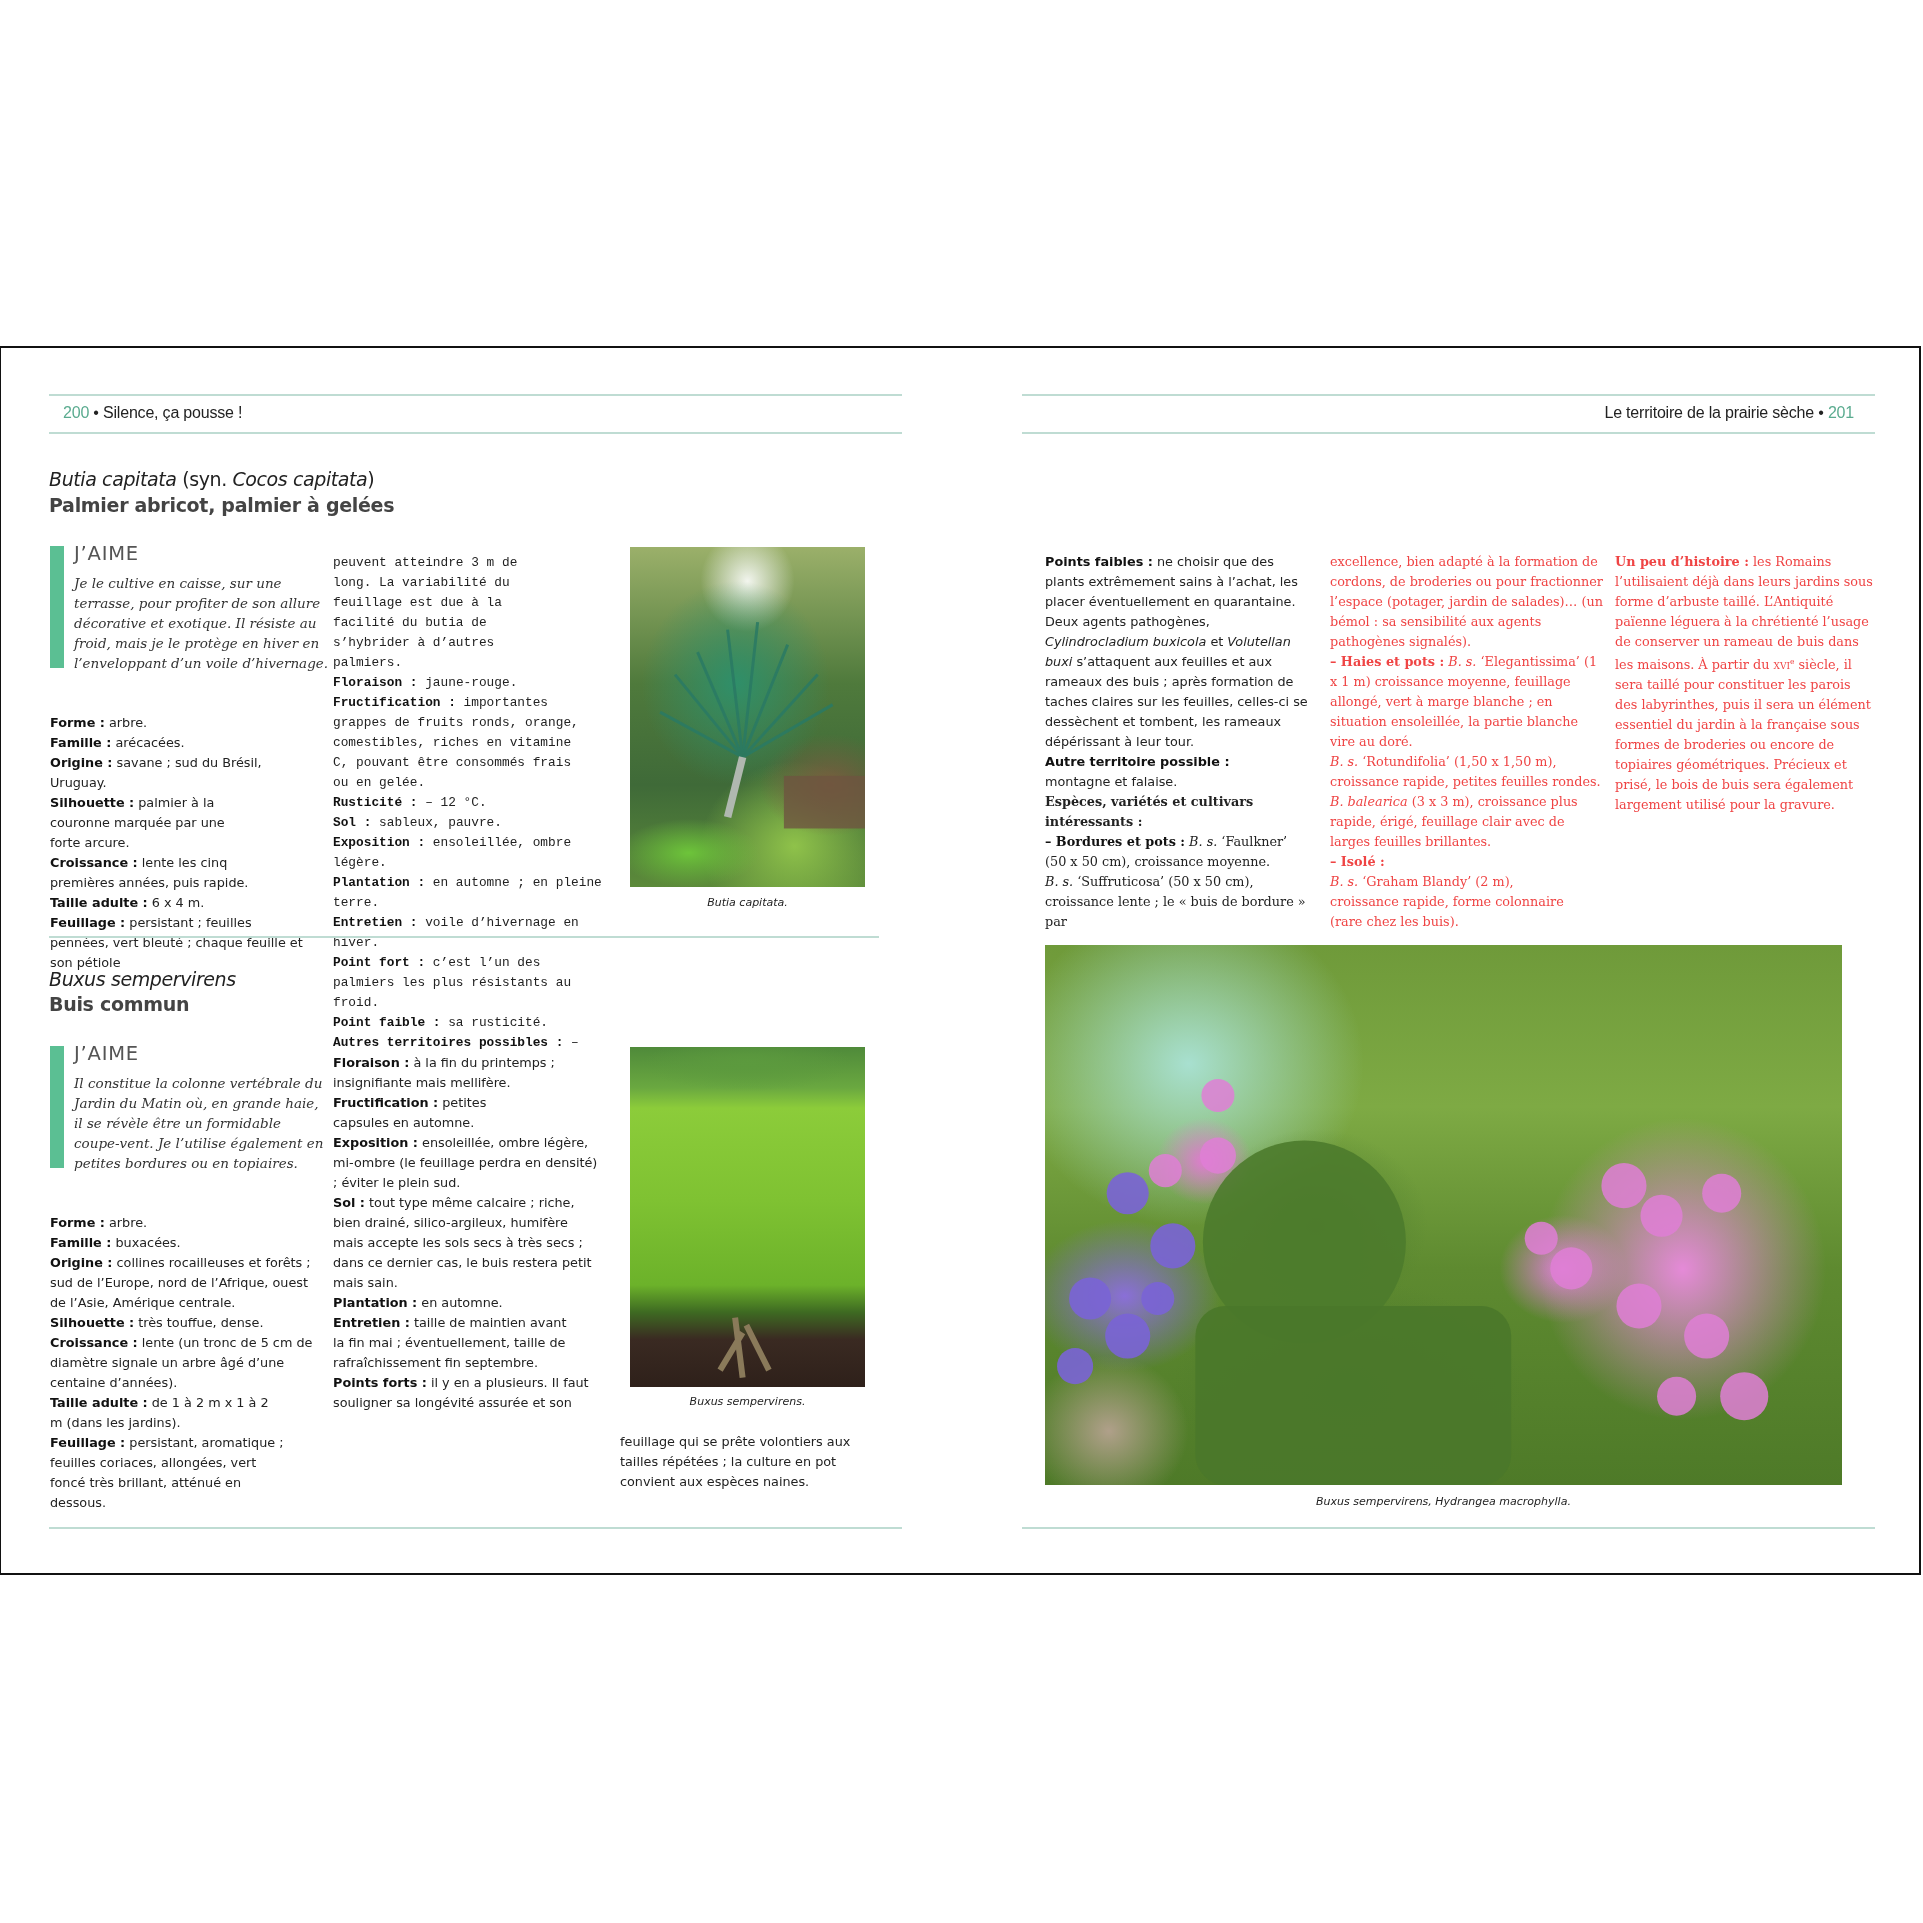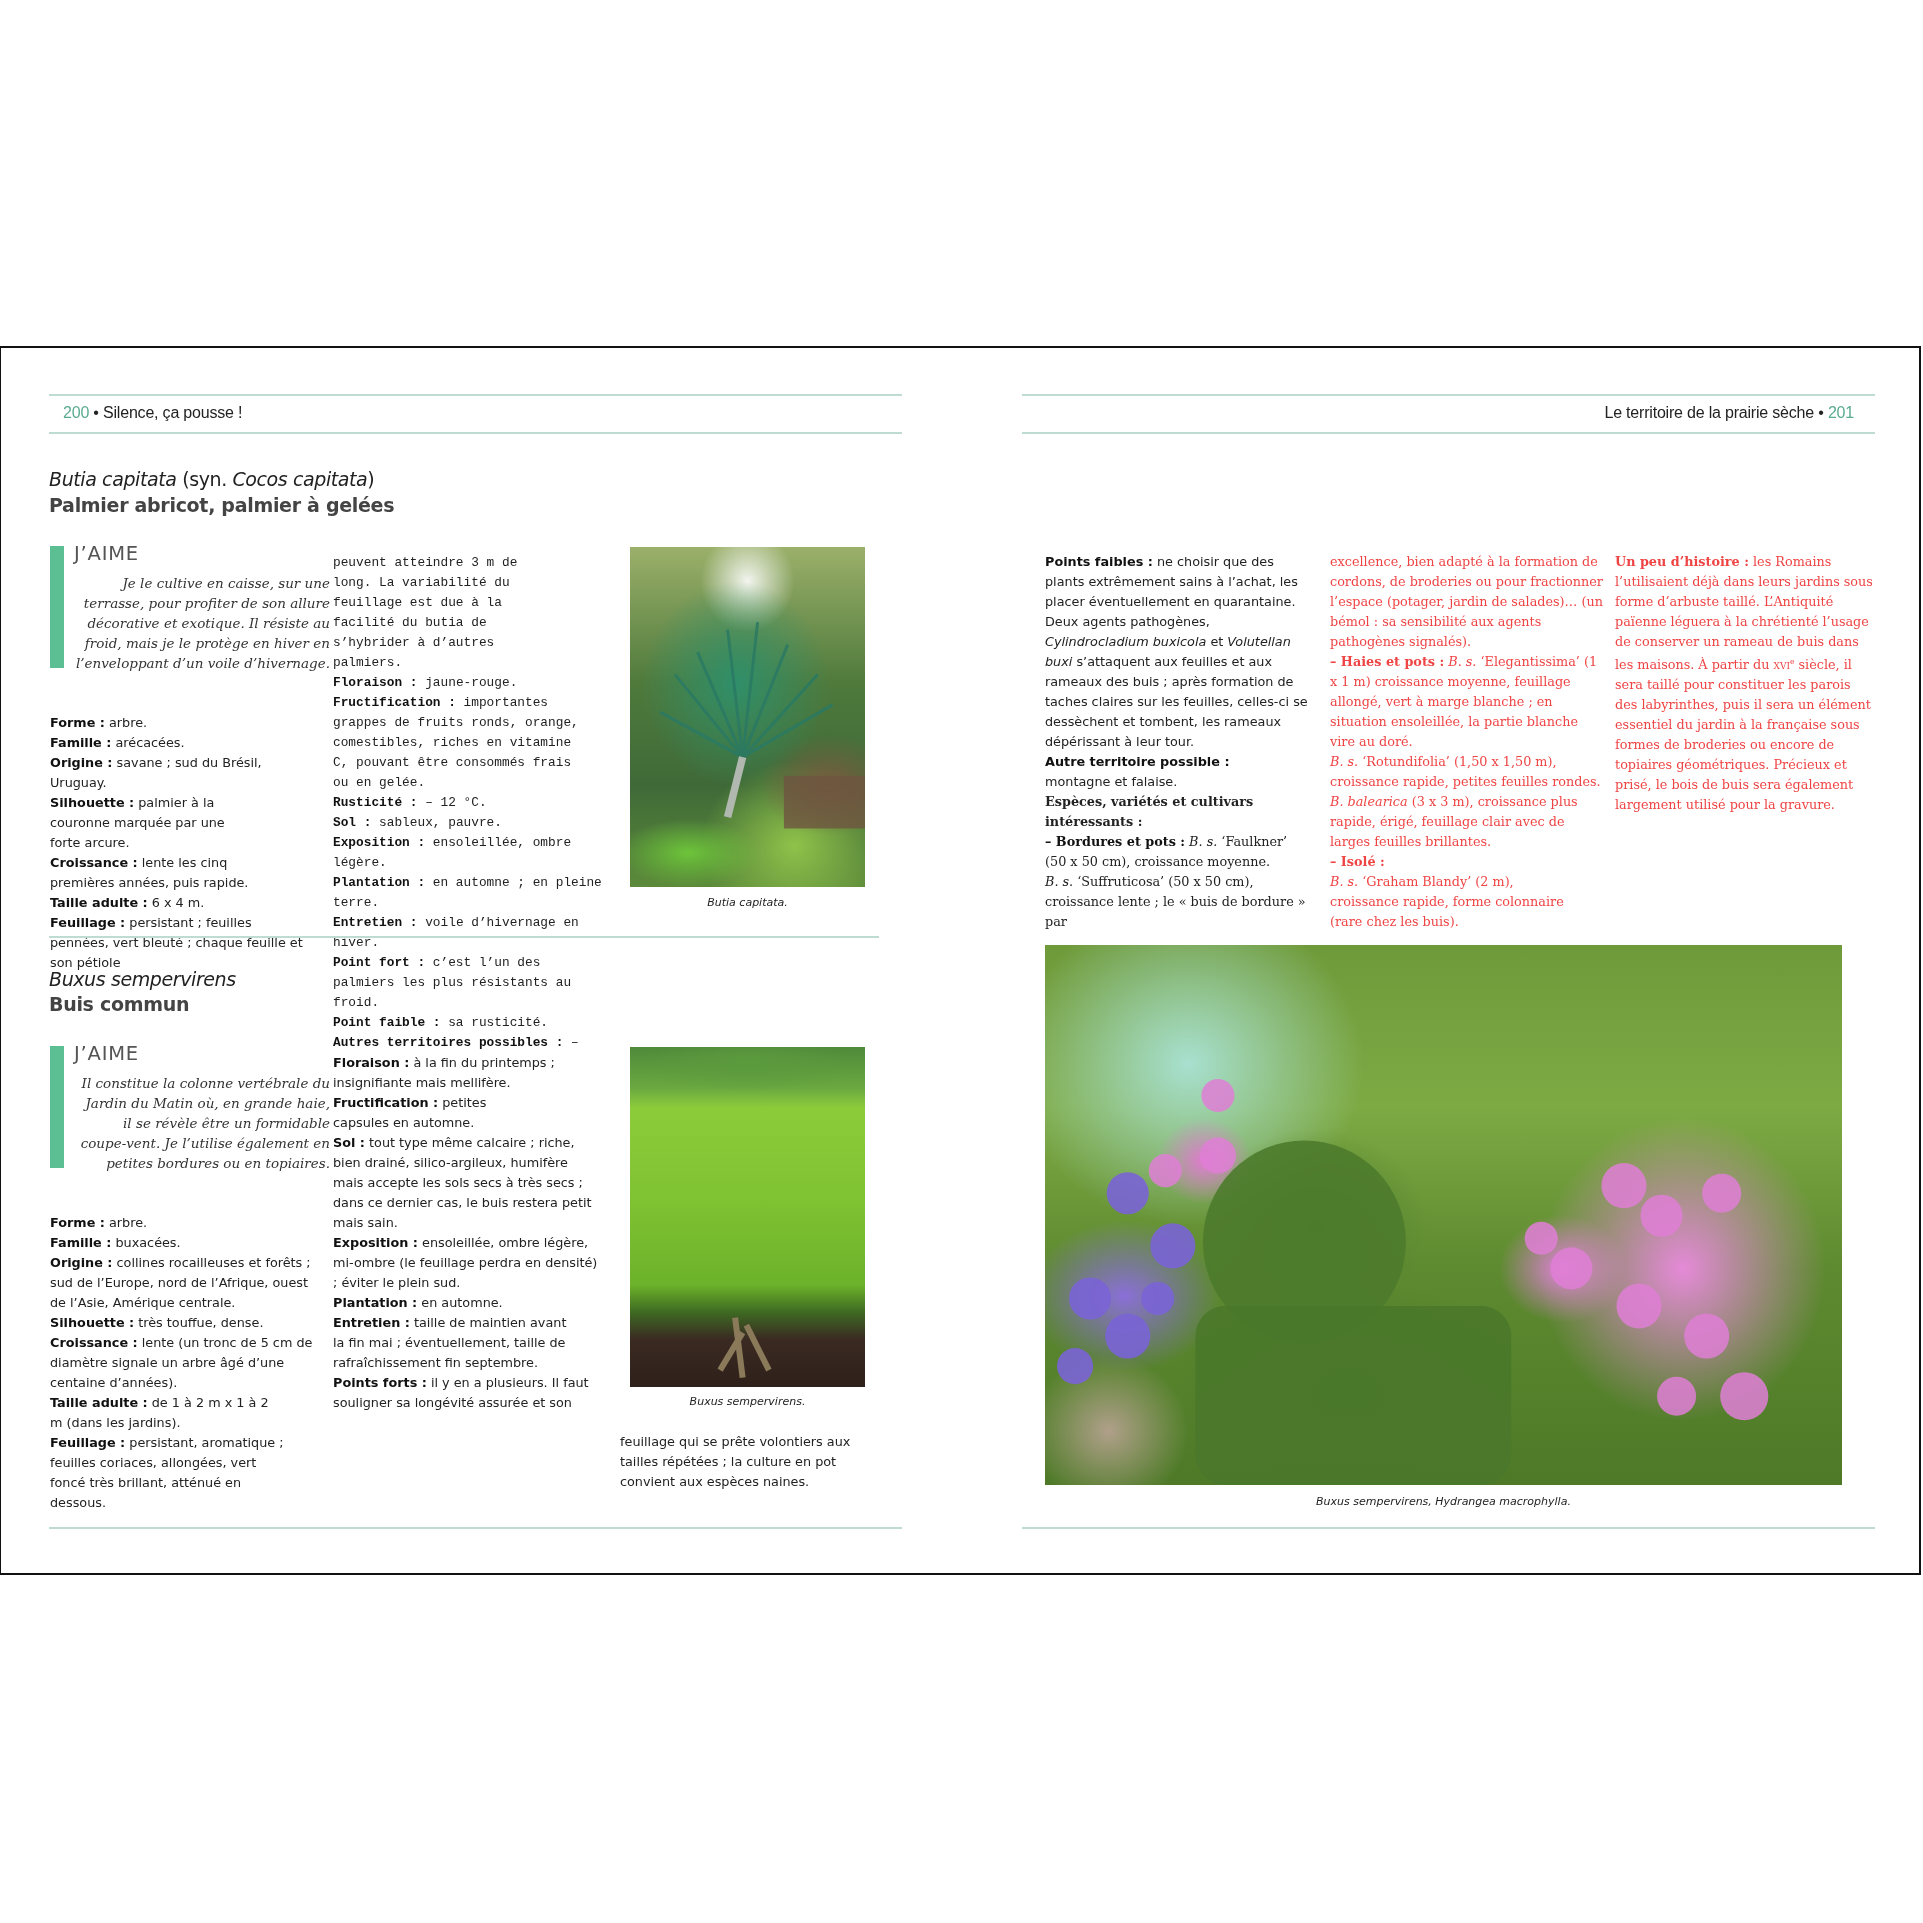--- a/index.html
+++ b/index.html
@@ -6,21 +6,21 @@
   body { width:1924px; height:1924px; position:relative; overflow:hidden; font-family:"DejaVu Sans", sans-serif; color:#1a1a1a; }
   .frame { position:absolute; left:0; top:346px; width:1921px; height:1229px; border:2.3px solid #111; border-left-width:1.5px; box-sizing:border-box; background:#fff; }
   .hline { position:absolute; height:2.3px; background:#bfdcd3; }
   .runhead { position:absolute; top:404px; font-family:"Liberation Sans", sans-serif; font-size:16px; color:#222; white-space:nowrap; letter-spacing:-0.2px; }
   .pgnum { color:#5aab8f; }
   .sci { position:absolute; font-family:"DejaVu Sans", sans-serif; font-style:italic; font-size:19px; color:#222; white-space:nowrap; letter-spacing:-0.4px; }
   .common { position:absolute; font-family:"DejaVu Sans", sans-serif; font-weight:bold; font-size:19px; color:#444; white-space:nowrap; letter-spacing:-0.3px; }
   .jaime { position:absolute; }
   .jaime .bar { position:absolute; left:0; top:0; width:13.5px; background:#5bbf93; }
   .jaime .title { position:absolute; left:24px; top:-4.5px; font-family:"DejaVu Sans", sans-serif; font-size:19.5px; color:#555; letter-spacing:0.8px; font-weight:normal; }
-  .jaime .quote { position:absolute; left:24px; font-family:"DejaVu Serif", serif; font-style:italic; font-size:13.5px; line-height:20px; color:#333; width:256px;text-align:right; }
+  .jaime .quote { position:absolute; left:24px; font-family:"DejaVu Serif", serif; font-style:italic; font-size:13.5px; line-height:20px; color:#333; width:256px; }
   .col { position:absolute; font-family:"DejaVu Sans", sans-serif; font-size:12.8px; line-height:20px; color:#222; }
   .col p { margin:0; }
   .col b { font-weight:bold; color:#111; }
   .serifcol { position:absolute; font-family:"DejaVu Serif", serif; font-size:12.8px; line-height:20px; color:#ef4444; }
   .serifcol p { margin:0; }
   .serifcol b { font-weight:bold; }
   .caption { position:absolute; font-family:"DejaVu Sans", sans-serif; font-style:italic; font-size:11px; color:#222; text-align:center; white-space:nowrap; }
   .photo { position:absolute; overflow:hidden; }
 </style>
 </head>
@@ -110,22 +110,22 @@
   <p><b>Origine :</b><span> collines rocailleuses et forêts ; sud de l’Europe, nord de l’Afrique, ouest de l’Asie, Amérique centrale.</span></p>
   <p><b>Silhouette :</b><span> très touffue, dense.</span></p>
   <p><b>Croissance :</b><span> lente (un tronc de 5 cm de diamètre signale un arbre âgé d’une centaine d’années).</span></p>
   <p style="width:225px;"><b>Taille adulte :</b><span> de 1 à 2 m x 1 à 2 m (dans les jardins).</span></p>
   <p style="width:240px;"><b>Feuillage :</b><span> persistant, aromatique ; feuilles coriaces, allongées, vert foncé très brillant, atténué en dessous.</span></p>
 </div>
 
 <div class="col" style="left:333px; top:1053px; width:267px;">
   <p style="width:225px;"><b>Floraison :</b><span> à la fin du printemps ; insignifiante mais mellifère.</span></p>
   <p style="width:203px;"><b>Fructification :</b><span> petites capsules en automne.</span></p>
+  <p><b>Exposition :</b><span> ensoleillée, ombre légère, mi-ombre (le feuillage perdra en densité) ; éviter le plein sud.</span></p>
   <p><b>Sol :</b><span> tout type même calcaire ; riche, bien drainé, silico-argileux, humifère mais accepte les sols secs à très secs ; dans ce dernier cas, le buis restera petit mais sain.</span></p>
-  <p><b>Exposition :</b><span> ensoleillée, ombre légère, mi-ombre (le feuillage perdra en densité) ; éviter le plein sud.</span></p>
   <p><b>Plantation :</b><span> en automne.</span></p>
   <p style="width:240px;"><b>Entretien :</b><span> taille de maintien avant la fin mai ; éventuellement, taille de rafraîchissement fin septembre.</span></p>
   <p><b>Points forts :</b><span> il y en a plusieurs. Il faut souligner sa longévité assurée et son</span></p>
 </div>
 
 <div class="photo" style="left:630px; top:1047px; width:235px; height:340px; background:
   radial-gradient(ellipse 45% 8% at 50% 5%, #5c9a3e 0%, rgba(92,154,62,0) 100%),
   linear-gradient(180deg, #4f8a3a 0%, #6aa840 12%, #8ccc3a 18%, #7fc232 45%, #6cb22a 70%, #3e6a22 78%, #3a2a22 86%, #2e201a 100%);">
   <svg width="235" height="340" viewBox="0 0 313 452">
     <path d="M140 360 L150 440 M150 380 L120 430 M155 370 L185 430" stroke="#8a7a5a" stroke-width="8" fill="none"></path>

